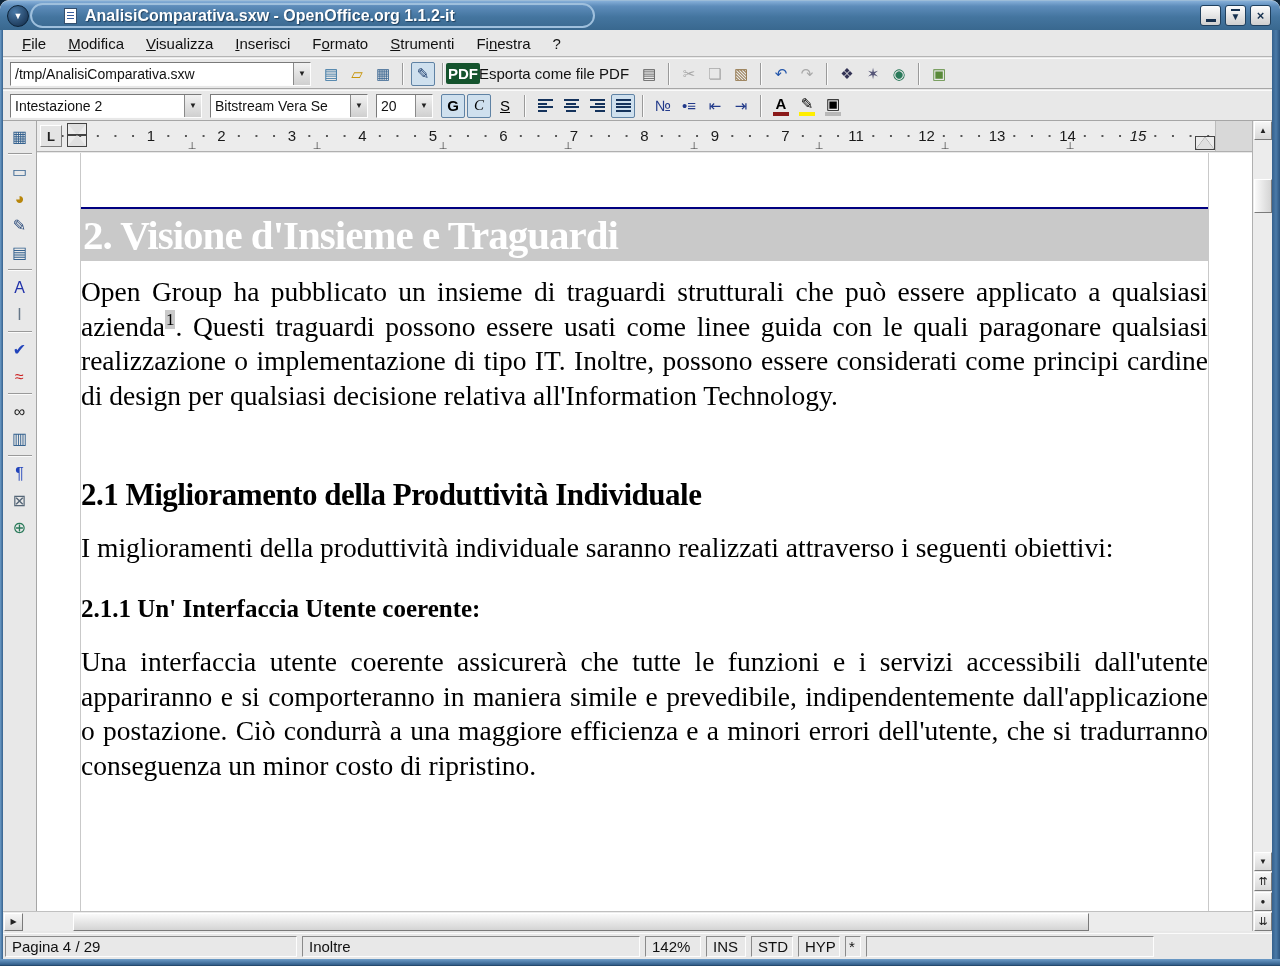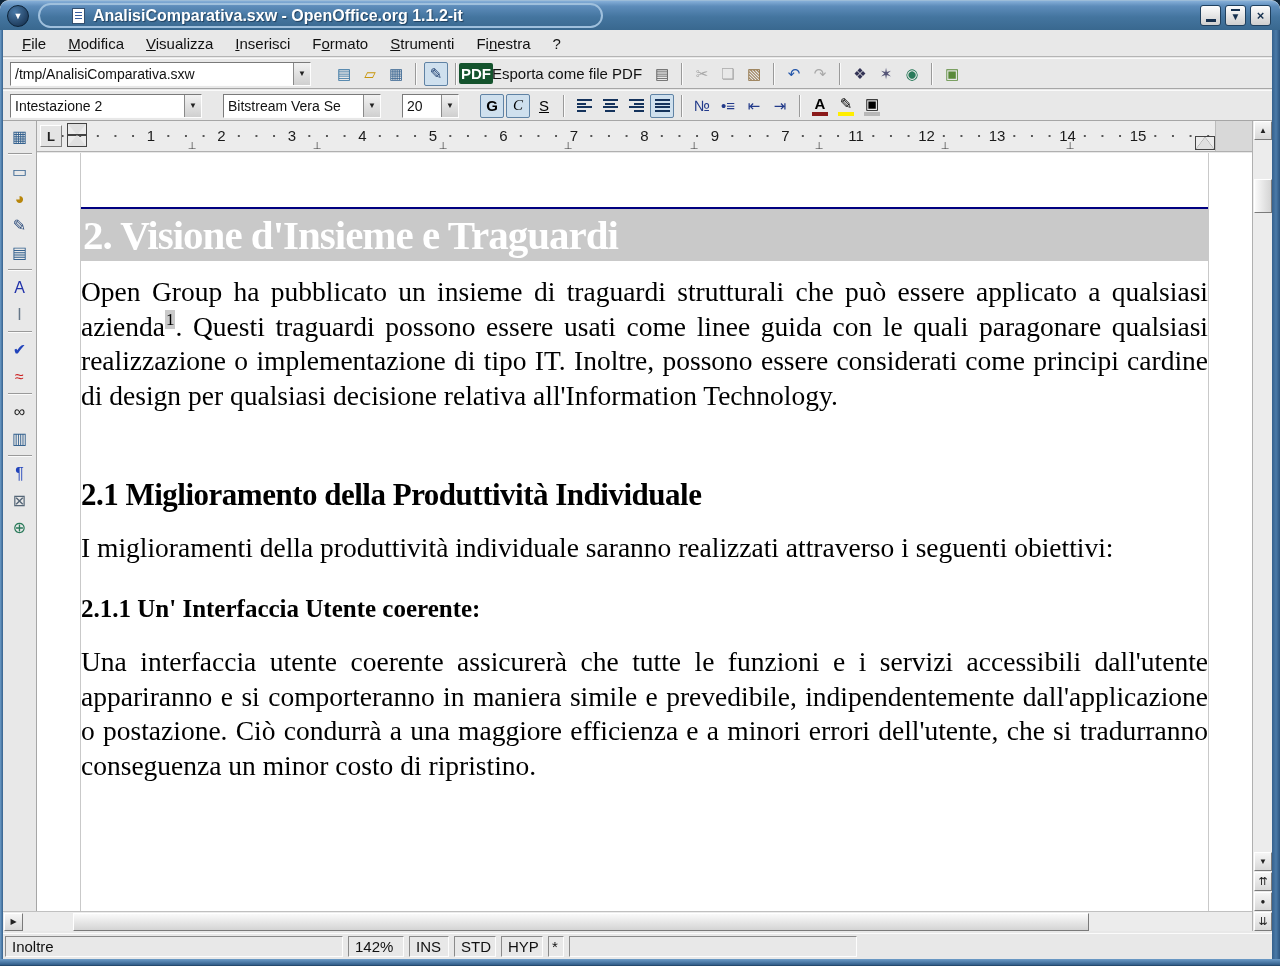--- a/index.html
+++ b/index.html
@@ -9,42 +9,42 @@
        border-radius:9px 9px 0 0;}
   
   .titlebar{position:absolute;left:0;top:0;width:1280px;height:30px;
     background:linear-gradient(180deg,#85aed8 0%,#5d8cba 18%,#44759f 55%,#39688f 100%);
     border-radius:9px 9px 0 0;border-top:1px solid #9cbcd8;}
   .menu-btn{position:absolute;left:7px;top:4px;width:22px;height:22px;border-radius:11px;
     background:radial-gradient(circle at 35% 30%,#3e6econtinue 0%,#16304e 100%);
     background:radial-gradient(circle at 35% 30%,#4a7aa8 0%,#16304e 90%);
     border:1px solid #0d2338;display:flex;align-items:center;justify-content:center;
     color:#fff;font-size:9px;}
-  .title-capsule{position:absolute;left:38px;top:2px;width:565px;height:25px;
+  .title-capsule{position:absolute;left:30px;top:2px;width:565px;height:25px;
     border:2px solid #9fc0dd;border-radius:14px;display:flex;align-items:center;
     padding-left:32px;gap:8px;}
   .doc-ico{width:13px;height:16px;background:#fff;border:1px solid #35506e;position:relative;}
   .doc-ico::before{content:"";position:absolute;left:2px;top:3px;width:7px;height:9px;
     background:repeating-linear-gradient(180deg,#3a5f9e 0 1px,transparent 1px 3px);}
   .title-text{color:#fff;font-weight:bold;font-size:16px;text-shadow:1px 1px 1px #20405e;white-space:nowrap;}
   .win-controls{position:absolute;right:9px;top:4px;display:flex;gap:4px;}
   .wbtn{width:21px;height:21px;border-radius:3px;border:1px solid #20405e;
     background:linear-gradient(180deg,#fdfdfd,#cfcfcf);display:flex;align-items:center;
     justify-content:center;color:#16304e;font-weight:bold;font-size:13px;line-height:1;}
   .min-glyph{display:block;width:10px;height:3px;background:#16304e;margin-top:10px;}
   .max-glyph{font-size:10px;border-top:2px solid #16304e;padding-top:1px;}
   
   .menubar{position:absolute;left:3px;right:3px;top:30px;height:27px;background:#e8e8e8;
     display:flex;align-items:center;padding-left:8px;border-bottom:1px solid #b4b4b4;}
   .menu-item{padding:3px 11px;font-size:15px;color:#111;}
   .menu-item .mn{text-decoration:underline;}
   
   .toolbar{position:absolute;left:3px;right:3px;height:31px;background:#e8e8e8;
     display:flex;align-items:center;border-top:1px solid #fafafa;border-bottom:1px solid #a6a6a6;
-    padding-left:7px;gap:15px;}
+    padding-left:7px;gap:2px;}
   .tb1{top:58px;} .tb2{top:90px;}
   .combo{display:flex;align-items:stretch;height:24px;background:#fff;
     border:1px solid;border-color:#7a7a7a #fdfdfd #fdfdfd #7a7a7a;margin-right:6px;}
   .combo-val{flex:1;font-size:14px;color:#111;padding:3px 4px 0 4px;white-space:nowrap;overflow:hidden;}
   .combo-dd{width:17px;background:linear-gradient(180deg,#f2f2f2,#cfcfcf);
     border-left:1px solid #8a8a8a;display:flex;align-items:center;justify-content:center;
     font-size:8px;color:#222;}
   .url-combo{width:301px;}
   .style-combo{width:192px;} .font-combo{width:158px;} .size-combo{width:57px;}
   .tbtn{width:24px;height:24px;border:1px solid transparent;border-radius:2px;
@@ -379,21 +379,21 @@
       <span class="rnum" style="left: 396px;">5</span>
       <span class="rnum" style="left: 466.5px;">6</span>
       <span class="rnum" style="left: 537px;">7</span>
       <span class="rnum" style="left: 607.5px;">8</span>
       <span class="rnum" style="left: 678px;">9</span>
       <span class="rnum" style="left: 748.5px;">7</span>
       <span class="rnum" style="left: 819px;">11</span>
       <span class="rnum" style="left: 889.5px;">12</span>
       <span class="rnum" style="left: 960px;">13</span>
       <span class="rnum" style="left: 1030.5px;">14</span>
-      <span class="rnum" style="left: 1101px;">15</span>
+      <span class="rnum" style="left: 1101px; font-style: italic;">15</span>
       <span class="rnum" style="left: 1171.5px; margin-top: 31px;">16</span>
       <span class="rtab" style="left: 155px;">⊥</span>
       <span class="rtab" style="left: 280px;">⊥</span>
       <span class="rtab" style="left: 406px;">⊥</span>
       <span class="rtab" style="left: 531px;">⊥</span>
       <span class="rtab" style="left: 657px;">⊥</span>
       <span class="rtab" style="left: 782px;">⊥</span>
       <span class="rtab" style="left: 908px;">⊥</span>
       <span class="rtab" style="left: 1033px;">⊥</span>
     </div>
@@ -434,20 +434,21 @@
     <div class="sbtn hb h-left">
         <span>◀</span>
       </div>
     <div class="hthumb"></div>
     <div class="sbtn hb h-right">
         <span>▶</span>
       </div>
   </div>
 
   <div class="statusbar">
+    <div class="scell c-page">Pagina 4 / 29</div>
     <div class="scell c-style">Inoltre</div>
     <div class="scell c-zoom">142%</div>
     <div class="scell c-ins">INS</div>
     <div class="scell c-std">STD</div>
     <div class="scell c-hyp">HYP</div>
     <div class="scell c-star">*</div>
     <div class="scell c-empty"></div>
   </div>
 
   <div class="b-left"></div>

